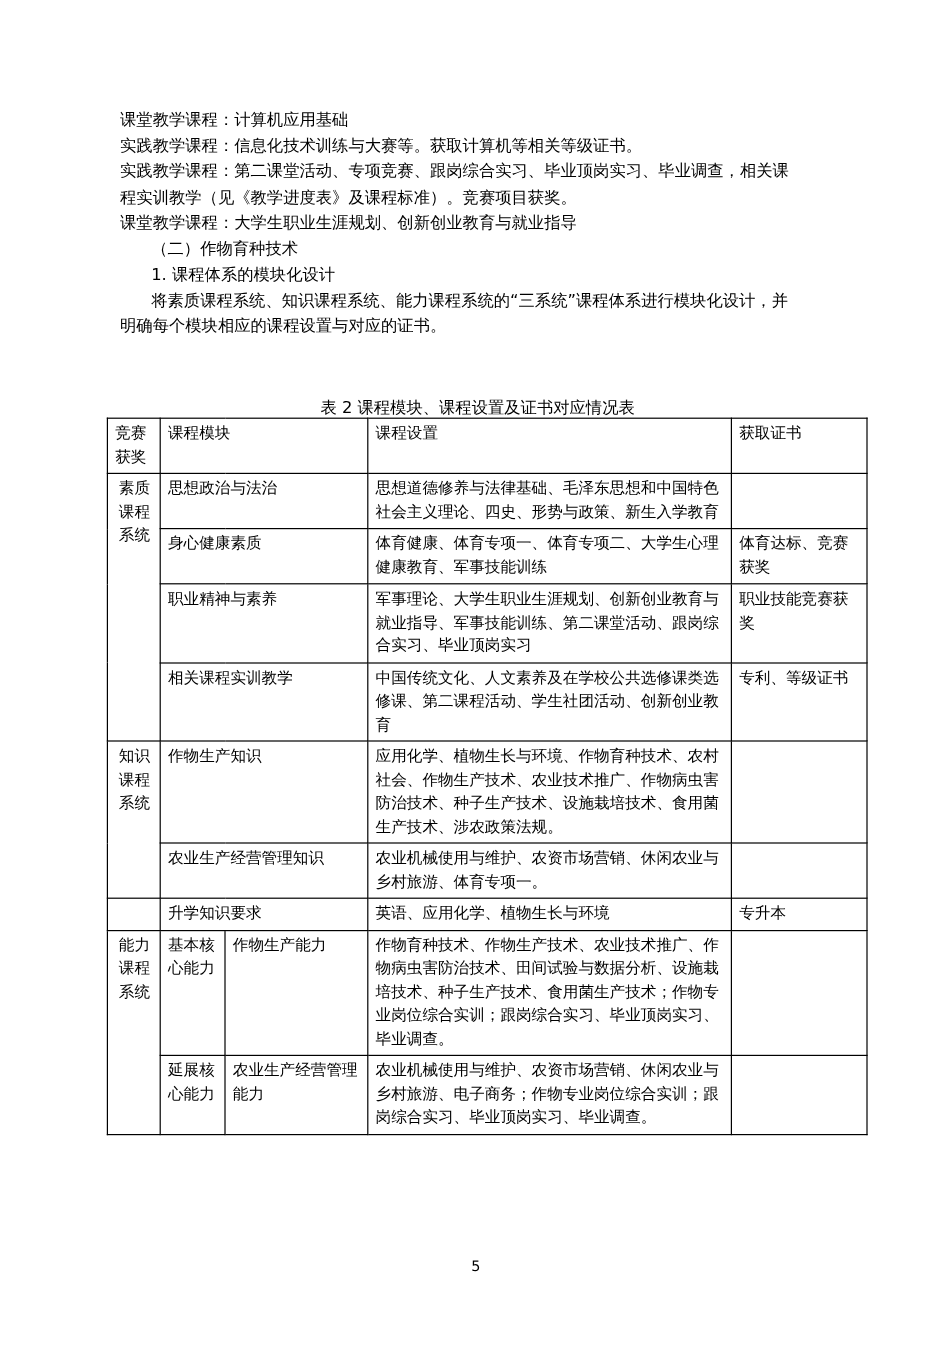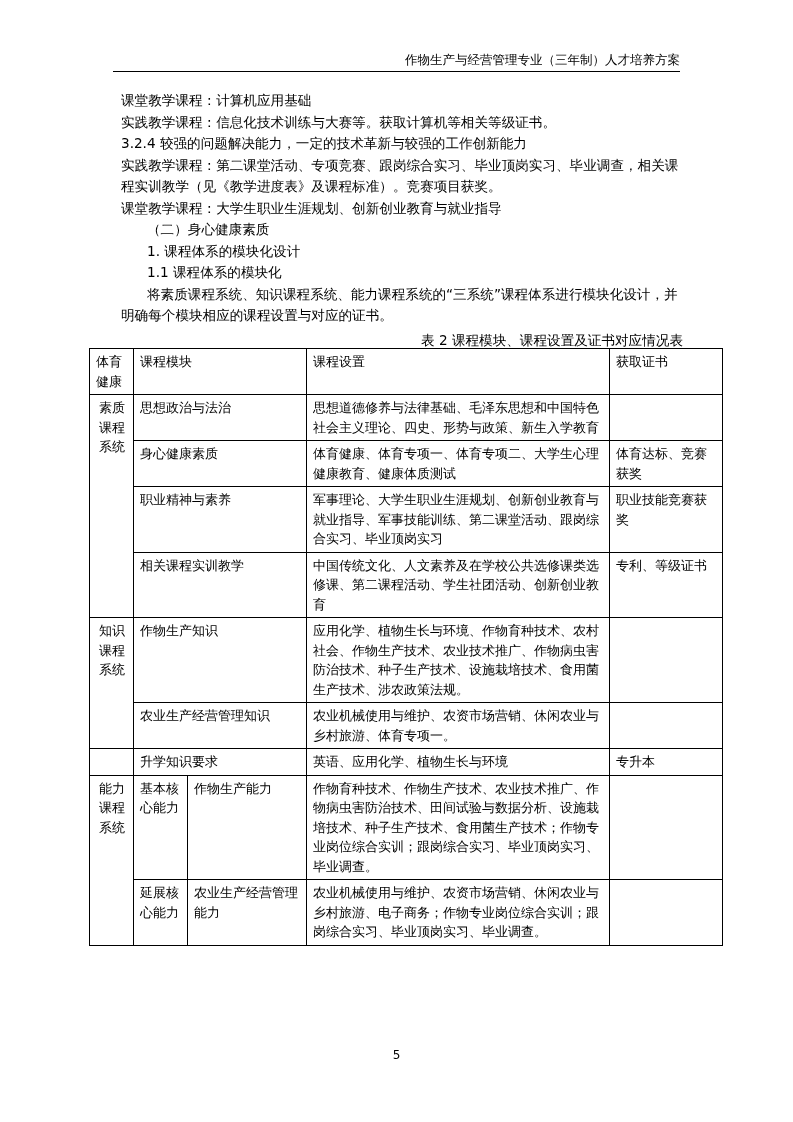--- a/index.html
+++ b/index.html
@@ -23,37 +23,37 @@
     width: 567px;
     text-align: right;
     font-size: 12.5px;
     line-height: 1.2;
     padding-bottom: 4px;
     border-bottom: 1.2px solid #000;
   }
   .body-text {
     position: absolute;
     top: 90px;
-    left: 121px;
+    left: 100px;
     width: 570px;
     font-size: 13.6px;
     line-height: 21.5px;
   }
   .body-text p {
     margin: 0;
     white-space: normal;
   }
   .indent1 { text-indent: 0; }
   .indent2 { text-indent: 26px; }
   .tbl-caption {
     position: absolute;
     top: 330px;
     left: 113px;
     width: 570px;
-    text-align: right;
+    text-align: center;
     font-size: 13.6px;
     line-height: 20px;
   }
   table.main {
     position: absolute;
     top: 348px;
     left: 89px;
     border-collapse: collapse;
     width: 615px;
     font-size: 13px;
@@ -82,61 +82,58 @@
   .col-mod { width: 54px; }
   .col-mod-wide { width: 119px; }
   .col-set { width: 303px; }
   .col-cert { width: 113px; }
 </style>
 </head>
 <body>
 
 <div class="page">
 
-  <div class="header">作物生产与经营管理专业（三年制）人才培养方案</div>
 
   <div class="body-text">
     <p class="indent1">课堂教学课程：计算机应用基础</p>
     <p class="indent1">实践教学课程：信息化技术训练与大赛等。获取计算机等相关等级证书。</p>
-    <p class="indent1">3.2.4 较强的问题解决能力，一定的技术革新与较强的工作创新能力</p>
     <p class="indent1">实践教学课程：第二课堂活动、专项竞赛、跟岗综合实习、毕业顶岗实习、毕业调查，相关课程实训教学（见《教学进度表》及课程标准）。竞赛项目获奖。</p>
     <p class="indent1">课堂教学课程：大学生职业生涯规划、创新创业教育与就业指导</p>
-    <p class="indent2">（二）身心健康素质</p>
+    <p class="indent2">（二）作物育种技术</p>
     <p class="indent2">1. 课程体系的模块化设计</p>
-    <p class="indent2">1.1 课程体系的模块化</p>
     <p class="indent2">将素质课程系统、知识课程系统、能力课程系统的“三系统”课程体系进行模块化设计，并明确每个模块相应的课程设置与对应的证书。</p>
   </div>
 
   <div class="tbl-caption">表 2  课程模块、课程设置及证书对应情况表</div>
 
   <table class="main">
     <colgroup>
       <col class="col-sys">
       <col class="col-mod">
       <col class="col-mod-wide">
       <col class="col-set">
       <col class="col-cert">
     </colgroup>
     <tbody>
       <tr>
-        <td class="vmid">体育健康</td>
+        <td class="vmid">竞赛获奖</td>
         <td class="vmid" colspan="2">课程模块</td>
         <td class="vmid">课程设置</td>
         <td class="vmid">获取证书</td>
       </tr>
 
       <tr>
         <td class="center-mid" rowspan="4">素质课程系统</td>
         <td class="vmid" colspan="2">思想政治与法治</td>
         <td>思想道德修养与法律基础、毛泽东思想和中国特色社会主义理论、四史、形势与政策、新生入学教育</td>
         <td></td>
       </tr>
       <tr>
         <td class="vmid" colspan="2">身心健康素质</td>
-        <td>体育健康、体育专项一、体育专项二、大学生心理健康教育、健康体质测试</td>
+        <td>体育健康、体育专项一、体育专项二、大学生心理健康教育、军事技能训练</td>
         <td>体育达标、竞赛获奖</td>
       </tr>
       <tr>
         <td class="vmid" colspan="2">职业精神与素养</td>
         <td>军事理论、大学生职业生涯规划、创新创业教育与就业指导、军事技能训练、第二课堂活动、跟岗综合实习、毕业顶岗实习</td>
         <td>职业技能竞赛获奖</td>
       </tr>
       <tr>
         <td class="vmid" colspan="2">相关课程实训教学</td>
         <td>中国传统文化、人文素养及在学校公共选修课类选修课、第二课程活动、学生社团活动、创新创业教育</td>

